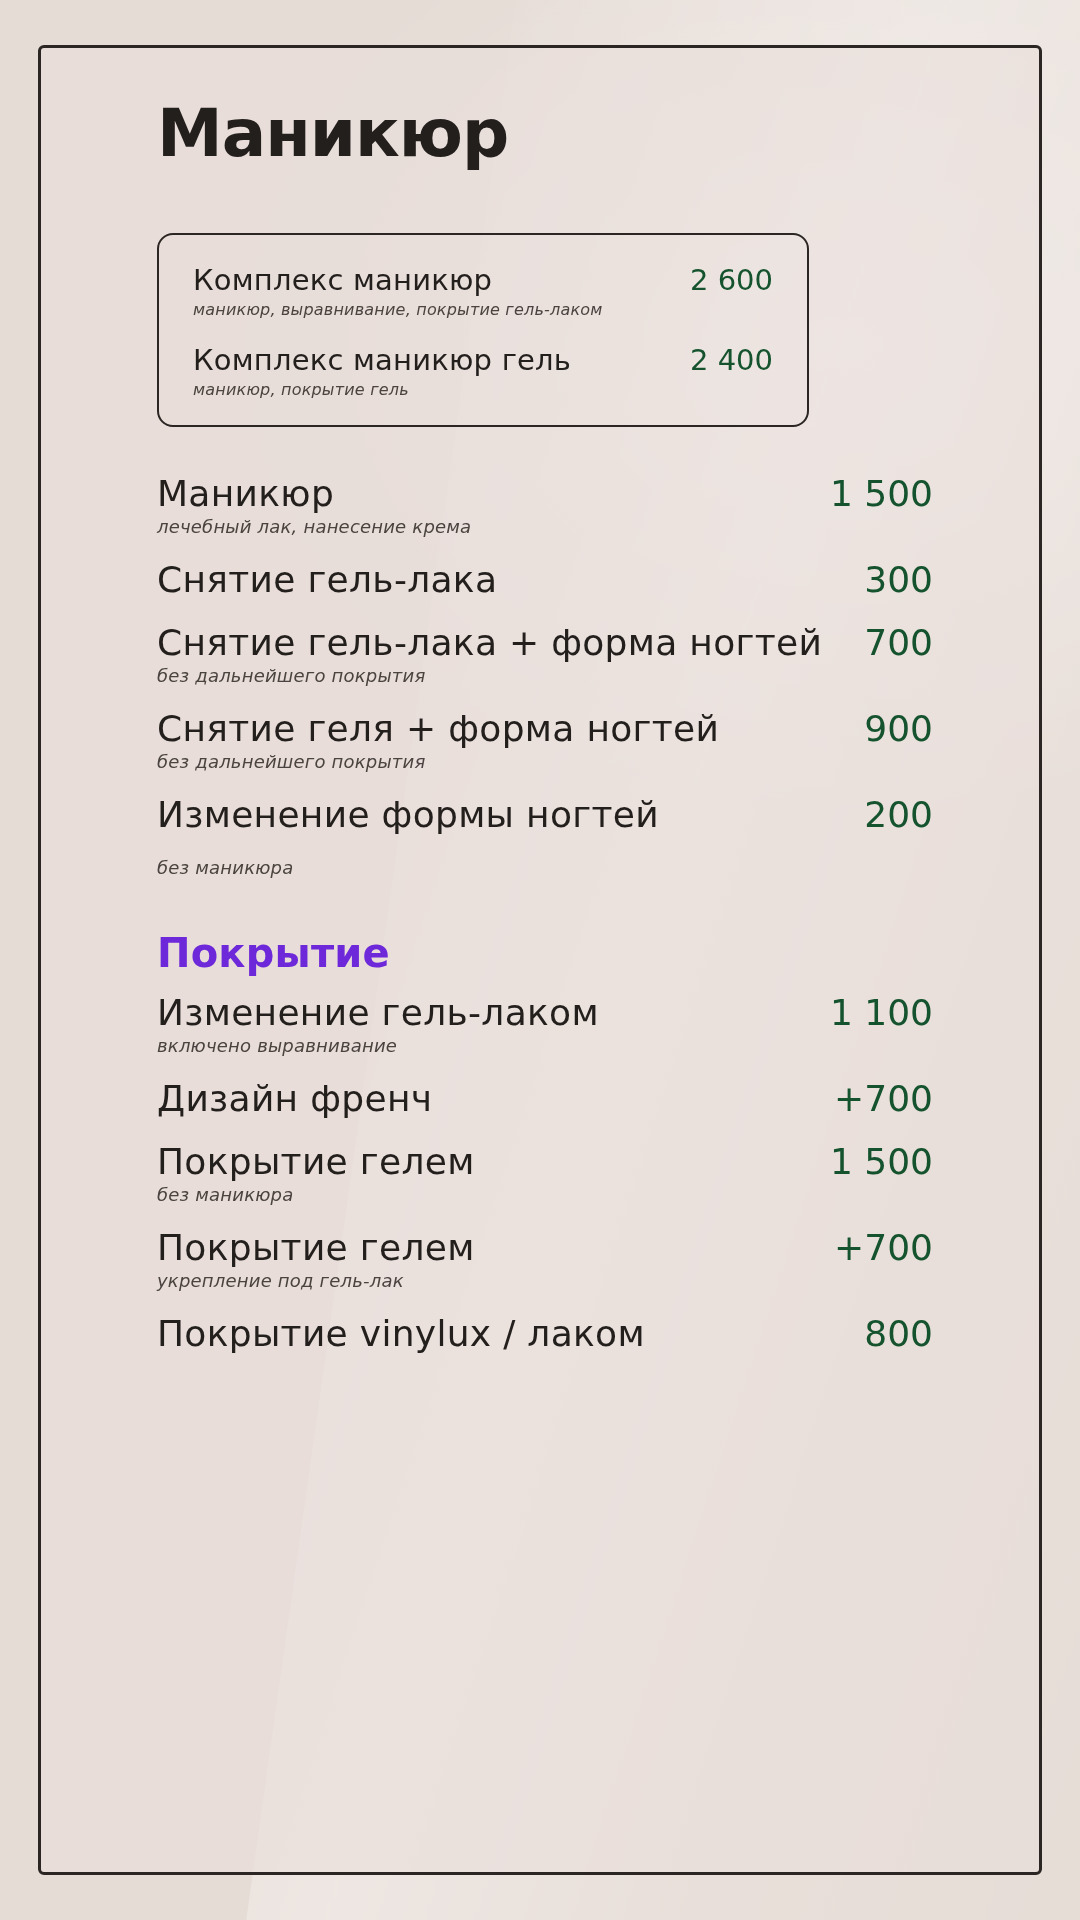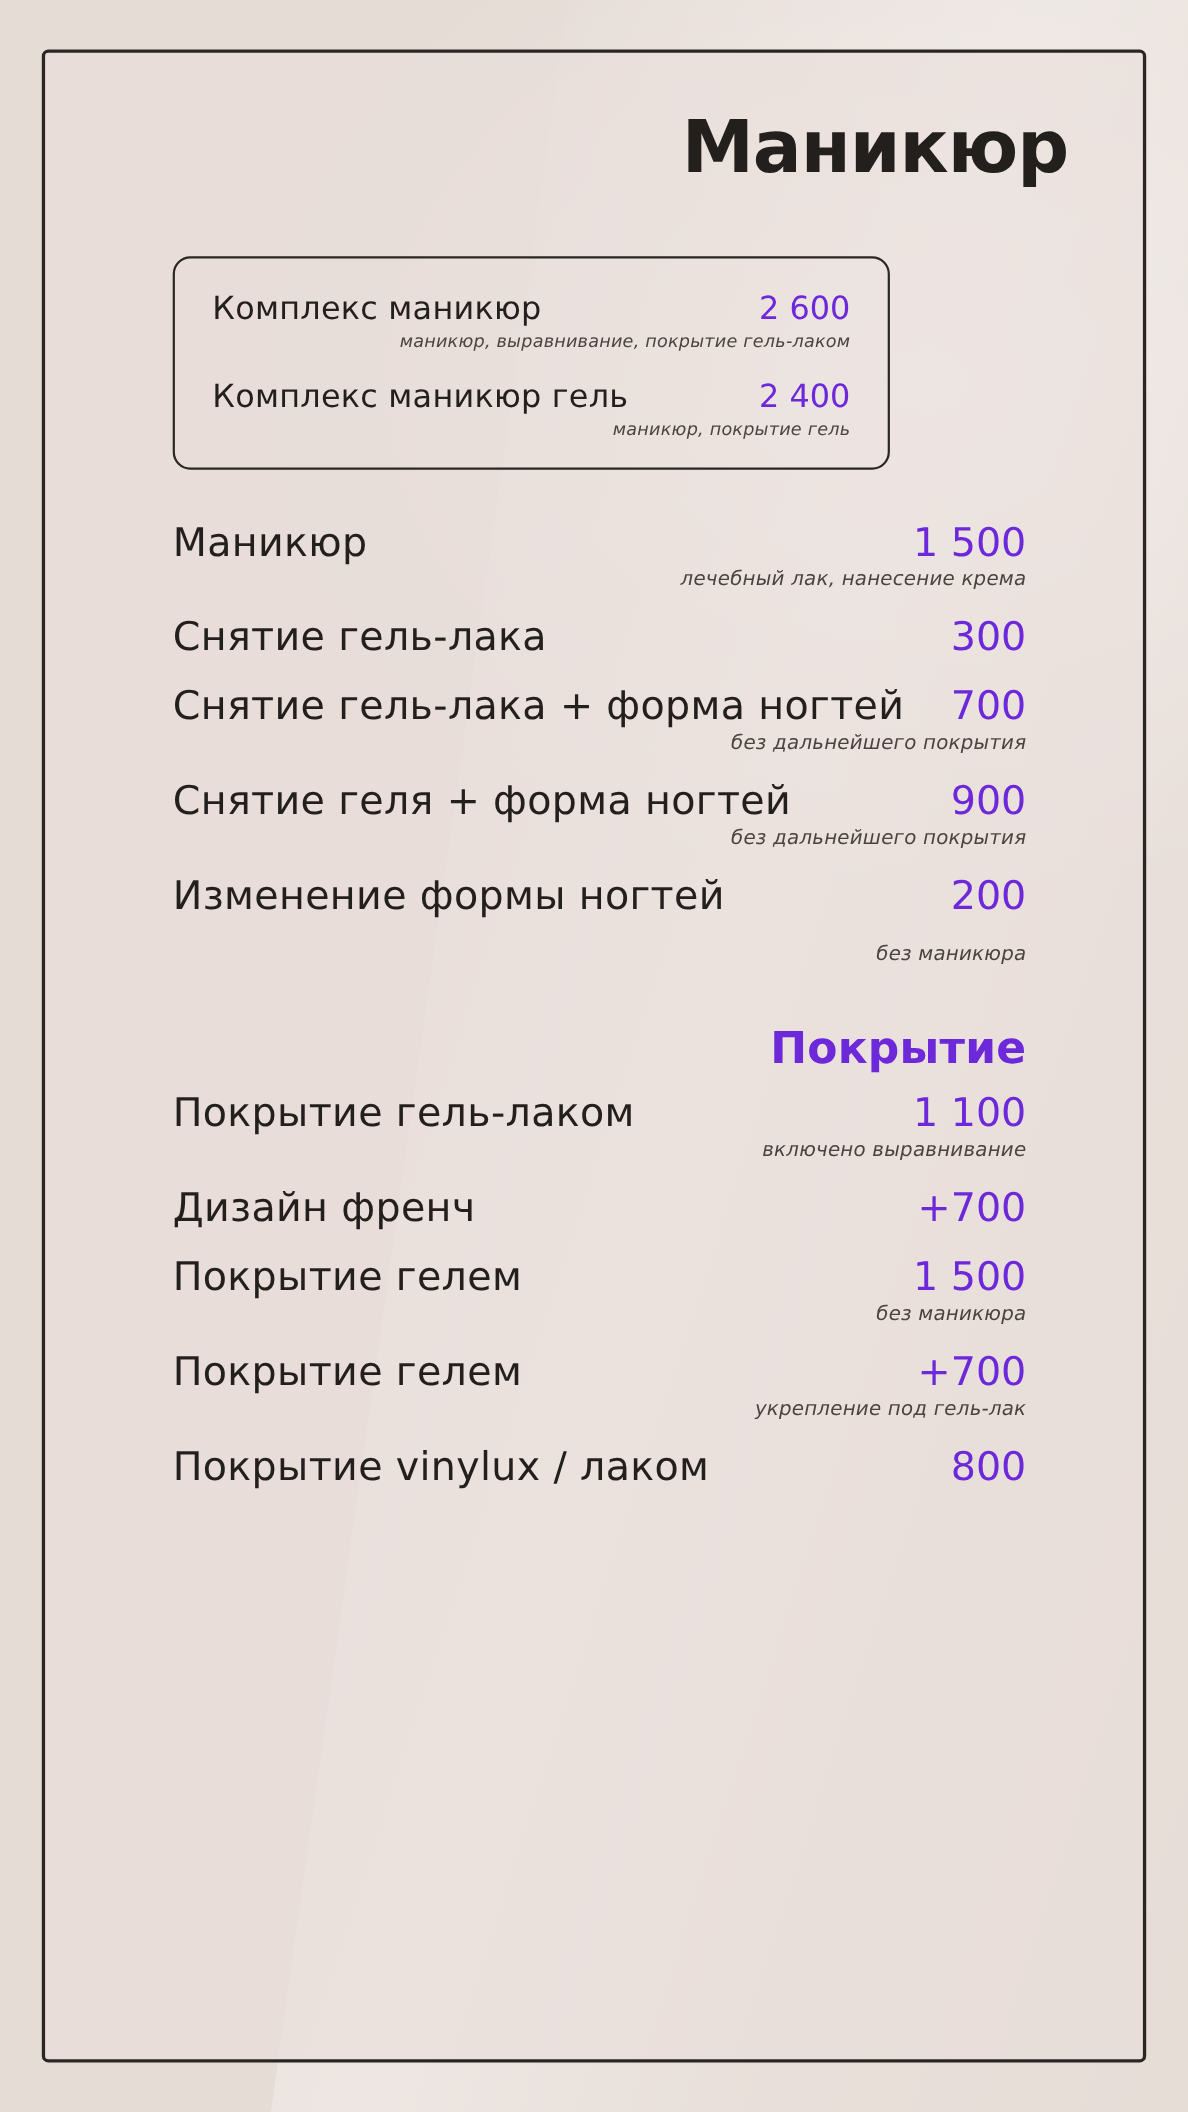--- a/index.html
+++ b/index.html
@@ -38,21 +38,20 @@
   .card {
     position: absolute;
     left: 38px;
     top: 45px;
     width: 1004px;
     height: 1830px;
     box-sizing: border-box;
     border: 3px solid #2b2623;
     border-radius: 6px;
     background: rgba(233, 223, 218, 0.55);
-    text-align: right;
   }
 
   .inner {
     position: absolute;
     left: 76px;
     top: 50px;
     right: 68px;
   }
 
   .page-title {
@@ -84,21 +83,21 @@
   }
   .row .name {
     font-size: 29px;
     color: #231f1d;
     letter-spacing: 0.2px;
     font-weight: 400;
     white-space: nowrap;
   }
   .row .price {
     font-size: 29px;
-    color: #6d28d9;
+    color: #14532d;
     font-weight: 400;
     white-space: nowrap;
   }
   .sub {
     font-size: 16px;
     font-style: italic;
     color: #4a433f;
     margin-top: 3px;
     letter-spacing: 0.2px;
   }
@@ -205,21 +204,21 @@
       </div>
 
       <div class="list-item">
         <div class="sub">без маникюра</div>
       </div>
 
       <div class="section-title">Покрытие</div>
 
       <div class="list-item">
         <div class="row">
-          <span class="name">Покрытие гель-лаком</span>
+          <span class="name">Изменение гель-лаком</span>
           <span class="price">1 100</span>
         </div>
         <div class="sub">включено выравнивание</div>
       </div>
 
       <div class="list-item">
         <div class="row">
           <span class="name">Дизайн френч</span>
           <span class="price">+700</span>
         </div>

